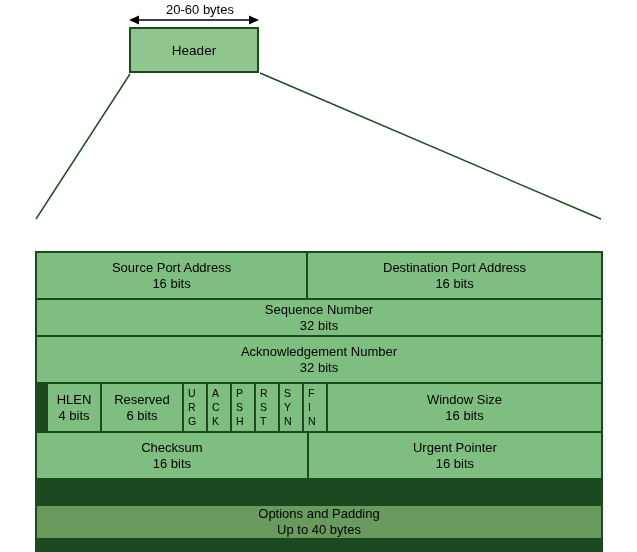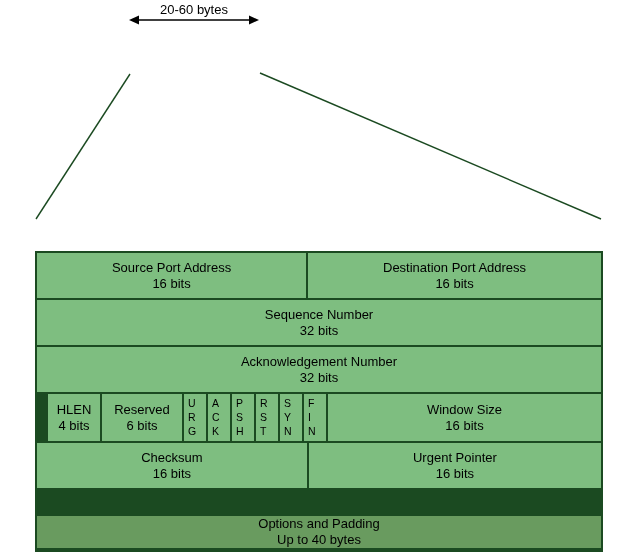--- a/index.html
+++ b/index.html
@@ -14,39 +14,39 @@
   *{margin:0;padding:0;box-sizing:border-box;}
   html,body{background:var(--color-page-bg);}
   body{font-family:"Liberation Sans","DejaVu Sans",sans-serif;color:var(--color-text);}
   #stage{position:relative;width:637px;height:552px;background:var(--color-page-bg);overflow:hidden;}
 
   
   #overlay-svg{position:absolute;left:0;top:0;z-index:0;}
 
   
   .size-label{
-    position:absolute;left:129px;top:2px;width:130px;
+    position:absolute;left:135px;top:2px;width:130px;
     text-align:center;font-size:13px;line-height:15px;z-index:2;
   }
 
   
   .box{position:absolute;z-index:1;display:flex;align-items:center;justify-content:center;
        font-size:13.5px;border:2px solid var(--color-border);}
   .box-header{left:129px;top:27px;width:130px;height:46px;background:var(--color-header-fill);}
   .box-data{left:259px;top:27px;width:206px;height:44px;background:var(--color-data-fill);}
 
   
   .tcp-table{
     position:absolute;left:35px;top:218px;width:568px;height:325px;z-index:1;
     border:2px solid var(--color-border);
     background:var(--color-border);
     display:flex;flex-direction:column;gap:2px;margin-top:33px;
   }
   .t-row{display:flex;gap:2px;width:100%;}
-  .t-row-1{height:45px;} .t-row-2{height:45px;} .t-row-3{height:45px;}
+  .t-row-1{height:45px;} .t-row-2{height:35px;} .t-row-3{height:45px;}
   .t-row-4{height:47px;padding-left:11px;} .t-row-5{height:45px;} .t-row-6{height:84px;align-items:center;}
   .cell{
     background:var(--color-cell-fill);
     display:flex;flex-direction:column;align-items:center;justify-content:center;
     font-size:13px;line-height:16px;text-align:center;flex:1 1 auto;
   }
   .cell-options{background:var(--color-options-fill);}
   .cell-hlen{flex:0 0 52px;}
   .cell-reserved{flex:0 0 80px;}
   .cell-flag{
@@ -69,20 +69,23 @@
       <polygon points="129,20 139,15.5 139,24.5" fill="#000000"></polygon>
       <polygon points="259,20 249,15.5 249,24.5" fill="#000000"></polygon>
     </g>
 
     <line x1="130" y1="74" x2="36" y2="219" style="stroke:var(--color-border)" stroke-width="1.4"></line>
     <line x1="260" y1="73" x2="601" y2="219" style="stroke:var(--color-border)" stroke-width="1.4"></line>
   </svg>
 
   <div class="size-label">20-60 bytes</div>
 
+  <div class="box box-header">
+    <span>Header</span>
+  </div>
 
 
   <div class="tcp-table">
 
     <div class="t-row t-row-1">
       <div class="cell">
         <div>Source Port Address</div>
         <div>16 bits</div>
       </div>
       <div class="cell">

